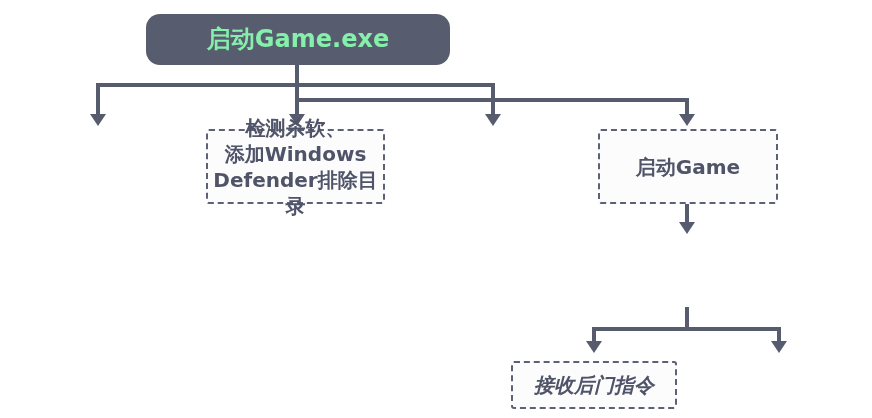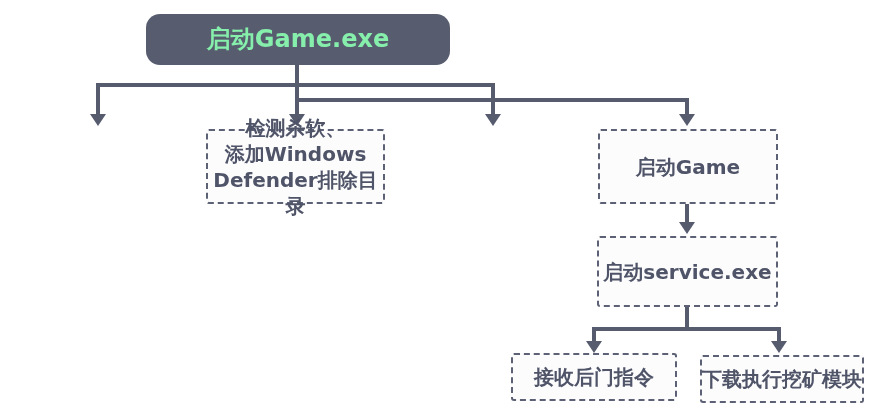--- a/index.html
+++ b/index.html
@@ -48,21 +48,21 @@
     color: #86efac;
     font-size: 24px;
   }
   
   #node-root           { left: 146px; top: 14px;  width: 304px; height: 51px; }
   #node-exec-tmp       { left: 8px;   top: 130px; width: 182px; height: 73px; }
   #node-detect-av      { left: 206px; top: 129px; width: 179px; height: 75px; }
   #node-copy-appdata   { left: 402px; top: 129px; width: 178px; height: 75px; }
   #node-create-task    { left: 598px; top: 129px; width: 180px; height: 75px; }
   #node-launch-service { left: 597px; top: 236px; width: 181px; height: 71px; }
-  #node-backdoor       { left: 511px; top: 353px; width: 166px; height: 48px; }
+  #node-backdoor       { left: 511px; top: 361px; width: 166px; height: 48px; font-style: italic; }
   #node-miner          { left: 700px; top: 355px; width: 164px; height: 48px; }
 </style>
 </head>
 <body>
 
 <div class="canvas">
 
   <svg class="connectors" width="872" height="418" viewBox="0 0 872 418">
     <g stroke="#565b6e" stroke-width="4" fill="none">
 
@@ -97,25 +97,19 @@
     <span class="label">检测杀软、
 添加Windows
 Defender排除目录</span>
   </div>
 
 
   <div class="node dashed" id="node-create-task">
     <span class="label">启动Game</span>
   </div>
 
-  <div class="node dashed" id="node-launch-service">
-    <span class="label">启动service.exe</span>
-  </div>
 
   <div class="node dashed" id="node-backdoor">
     <span class="label">接收后门指令</span>
   </div>
 
-  <div class="node dashed" id="node-miner">
-    <span class="label">下载执行挖矿模块</span>
-  </div>
 
 </div>
 
 </body></html>

